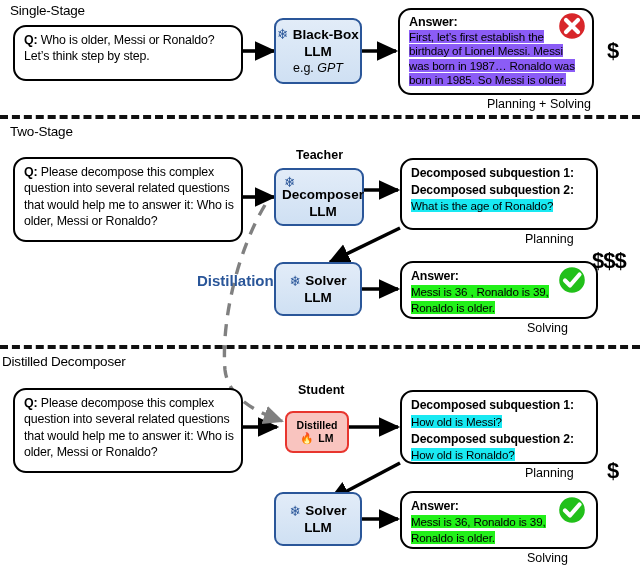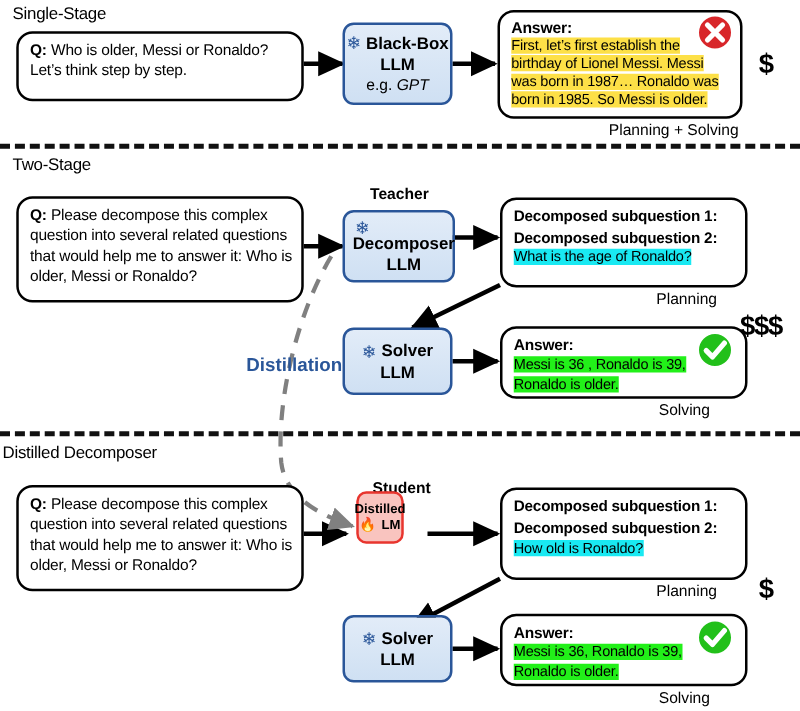--- a/index.html
+++ b/index.html
@@ -42,21 +42,21 @@
   
   .distilled{
     position:absolute;box-sizing:border-box;
     border:2.4px solid #e8352e;border-radius:8px;background:#f9c4bf;
     display:flex;flex-direction:column;align-items:center;justify-content:center;
     font-weight:bold;font-size:10.5px;line-height:13px;color:#000;
   }
   .distilled .r2{display:flex;align-items:center;gap:4px;}
   .flame{font-size:11px;line-height:11px;}
   
-  .hl-red{background:#fde047;}
+  .hl-red{background:#8b5cf6;}
   .hl-cyan{background:#19e9f2;}
   .hl-green{background:#22f019;}
   
   .phase{
     position:absolute;font-weight:normal;font-size:12.5px;
   }
   .money{
     position:absolute;font-weight:bold;font-size:22px;letter-spacing:-1px;
   }
   .distill-label{
@@ -173,45 +173,46 @@
     <div><span class="hl-green">Ronaldo is older.</span></div>
   </div>
 </div>
 <svg class="badge" style="left:556px;top:264px;" width="32" height="32" viewBox="0 0 32 32">
   <circle cx="16" cy="16" r="14" fill="#22c01a" stroke="#ffffff" stroke-width="2.4"></circle>
   <path d="M9,16.5 L14,21.5 L23.5,10.5" stroke="#fff" stroke-width="4.2" fill="none" stroke-linecap="round" stroke-linejoin="round"></path>
 </svg>
 <div class="phase" style="left:527px;top:321px;">Solving</div>
 <div class="money" style="left:592px;top:248px;">$$$</div>
 
-<div class="distill-label" style="left:197px;top:284px;">Distillation</div>
+<div class="distill-label" style="left:197px;top:272px;">Distillation</div>
 
 <div class="divider" style="top:345px;"></div>
 
 <div class="stage-title" style="left:2px;top:354px;">Distilled Decomposer</div>
 
 <div class="obox" style="left:13px;top:388px;width:230px;height:85px;">
   <div class="txt">
     <span class="q-label">Q:</span>
     <span>Please decompose this complex question into several related questions that would help me to answer it: Who is older, Messi or Ronaldo?</span>
   </div>
 </div>
 
 <div class="role" style="left:298px;top:383px;text-align:right;">Student</div>
-<div class="distilled" style="left:285px;top:393px;width:38px;height:42px;">
+<div class="distilled" style="left:285px;top:411px;width:64px;height:42px;">
   <div>Distilled</div>
   <div class="r2">
     <span class="flame">🔥</span>
     <span>LM</span>
   </div>
 </div>
 
 <div class="obox" style="left:400px;top:390px;width:198px;height:74px;">
   <div class="txt" style="font-size:11.6px;line-height:16.8px;">
     <div style="font-weight:bold;font-size:12.2px;">Decomposed subquestion 1:</div>
+    <div><span class="hl-cyan">How old is Messi?</span></div>
     <div style="font-weight:bold;font-size:12.2px;">Decomposed subquestion 2:</div>
     <div><span class="hl-cyan">How old is Ronaldo?</span></div>
   </div>
 </div>
 <div class="phase" style="left:525px;top:466px;">Planning</div>
 <div class="money" style="left:607px;top:458px;">$</div>
 
 <div class="llm" style="left:274px;top:492px;width:88px;height:54px;">
   <div class="row1">
     <span class="snow">❄</span>

